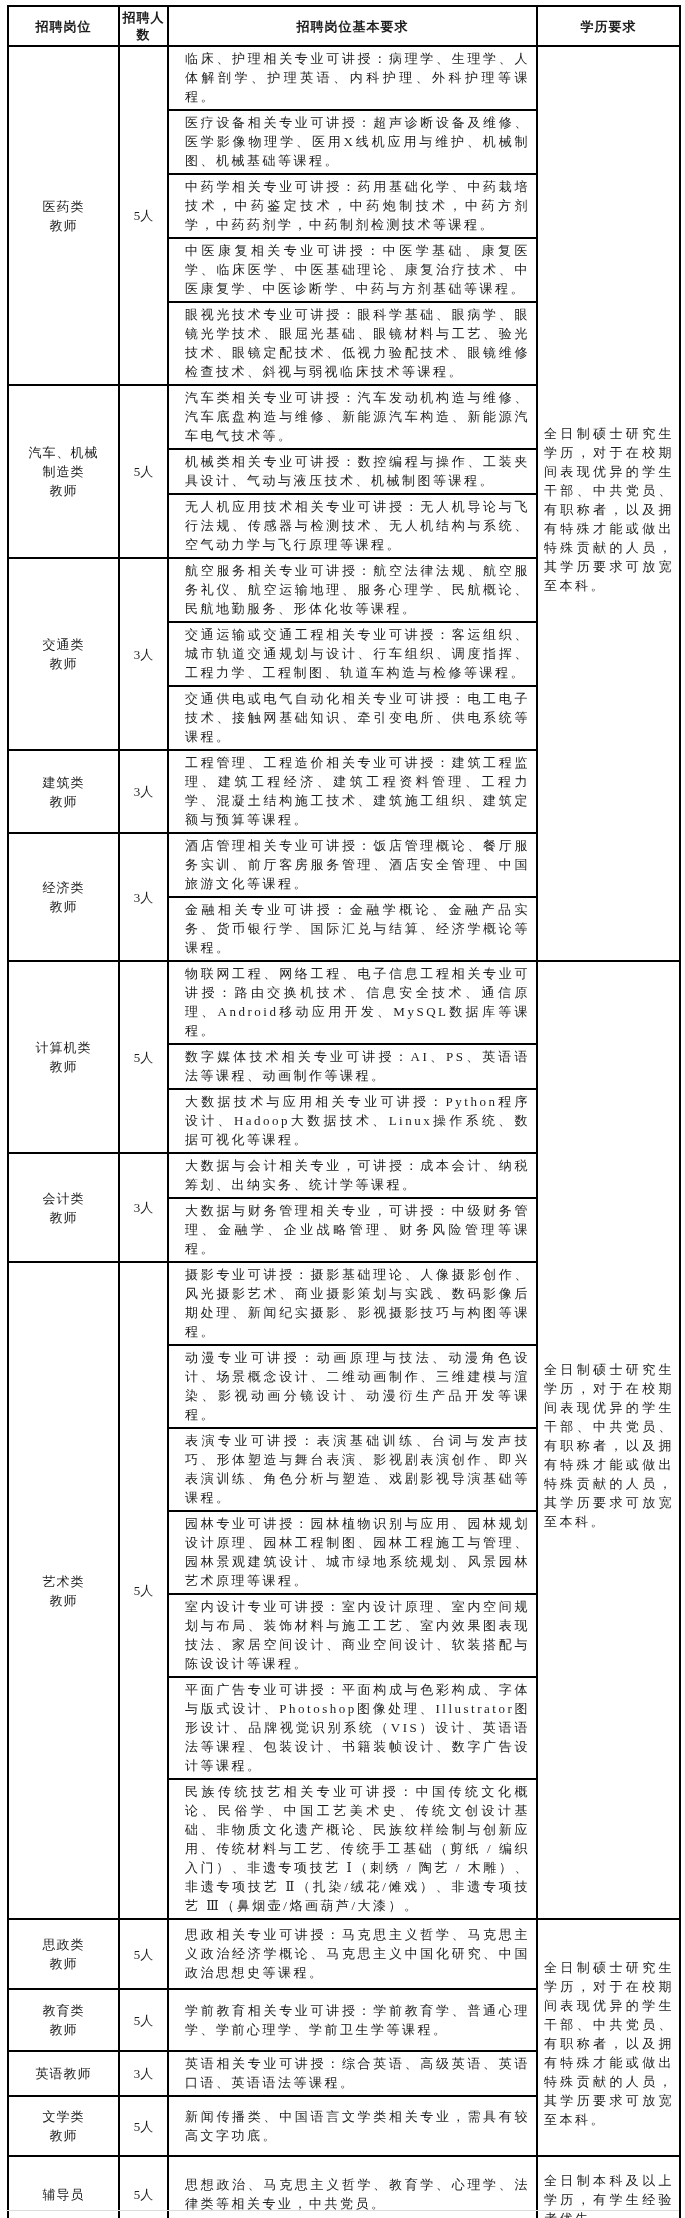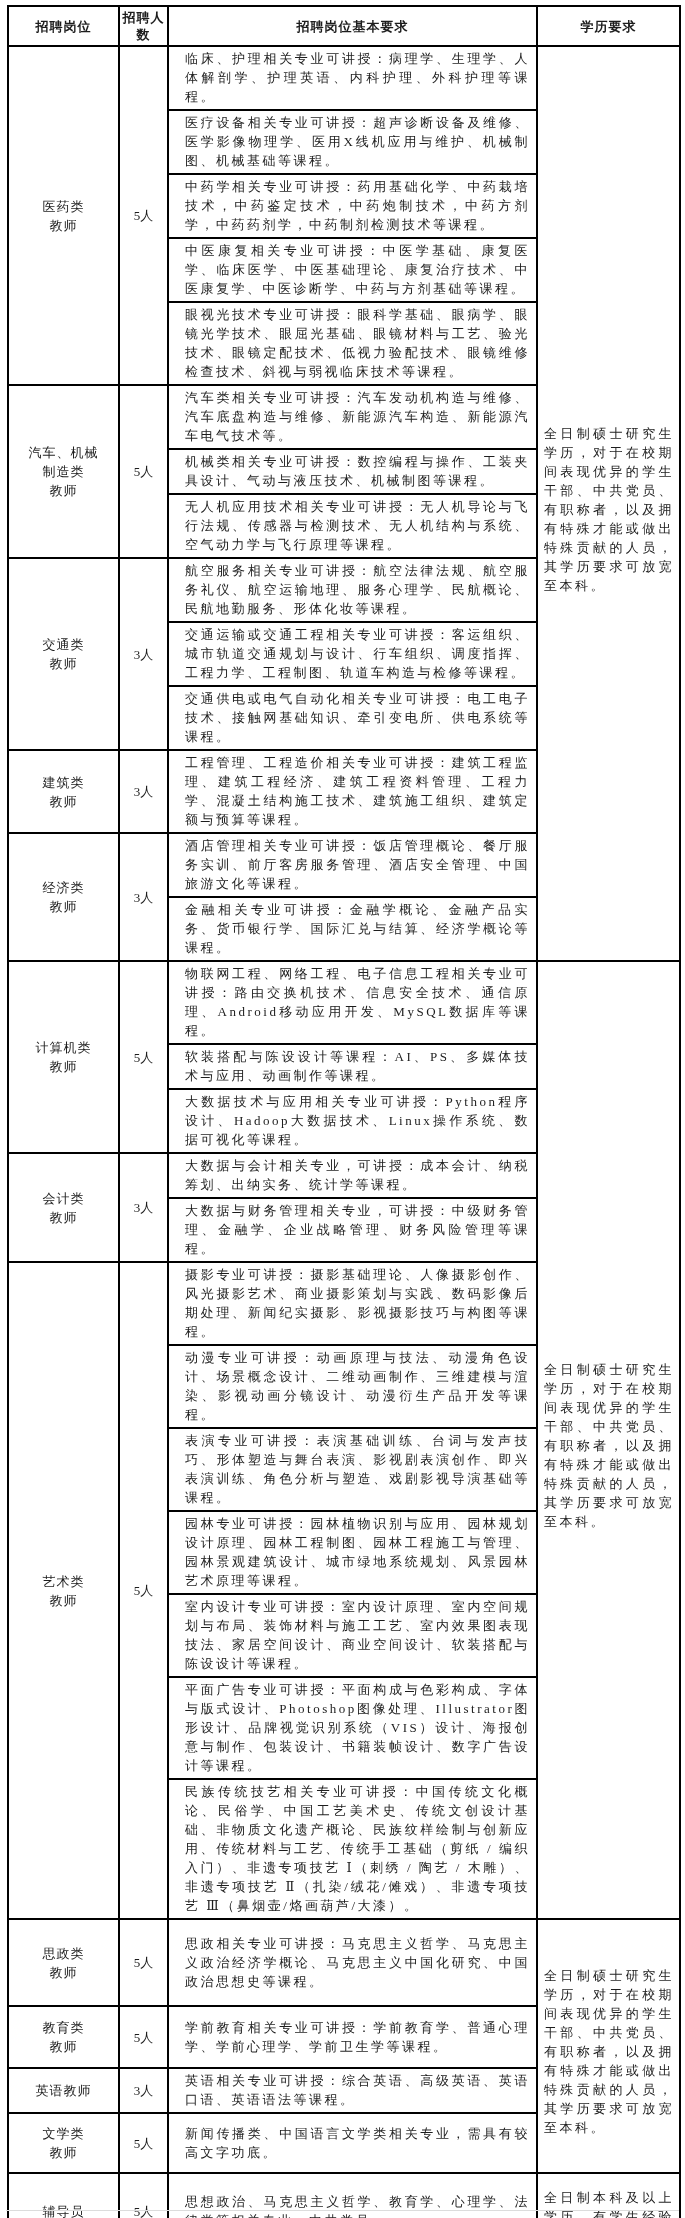--- a/index.html
+++ b/index.html
@@ -144,21 +144,21 @@
           <td class="cell-req">金融相关专业可讲授：金融学概论、金融产品实务、货币银行学、国际汇兑与结算、经济学概论等课程。</td>
         </tr>
         <tr>
           <td class="cell-title" rowspan="3">计算机类
 教师</td>
           <td class="cell-count" rowspan="3">5人</td>
           <td class="cell-req">物联网工程、网络工程、电子信息工程相关专业可讲授：路由交换机技术、信息安全技术、通信原理、Android移动应用开发、MySQL数据库等课程。</td>
           <td class="cell-edu" rowspan="12">全日制硕士研究生学历，对于在校期间表现优异的学生干部、中共党员、有职称者，以及拥有特殊才能或做出特殊贡献的人员，其学历要求可放宽至本科。</td>
         </tr>
         <tr>
-          <td class="cell-req">软装搭配与陈设设计等课程：AI、PS、多媒体技术与应用、动画制作等课程。</td>
+          <td class="cell-req">数字媒体技术相关专业可讲授：AI、PS、英语语法等课程、动画制作等课程。</td>
         </tr>
         <tr>
           <td class="cell-req">大数据技术与应用相关专业可讲授：Python程序设计、Hadoop大数据技术、Linux操作系统、数据可视化等课程。</td>
         </tr>
         <tr>
           <td class="cell-title" rowspan="2">会计类
 教师</td>
           <td class="cell-count" rowspan="2">3人</td>
           <td class="cell-req">大数据与会计相关专业，可讲授：成本会计、纳税筹划、出纳实务、统计学等课程。</td>
         </tr>
@@ -177,30 +177,30 @@
         <tr>
           <td class="cell-req">表演专业可讲授：表演基础训练、台词与发声技巧、形体塑造与舞台表演、影视剧表演创作、即兴表演训练、角色分析与塑造、戏剧影视导演基础等课程。</td>
         </tr>
         <tr>
           <td class="cell-req">园林专业可讲授：园林植物识别与应用、园林规划设计原理、园林工程制图、园林工程施工与管理、园林景观建筑设计、城市绿地系统规划、风景园林艺术原理等课程。</td>
         </tr>
         <tr>
           <td class="cell-req">室内设计专业可讲授：室内设计原理、室内空间规划与布局、装饰材料与施工工艺、室内效果图表现技法、家居空间设计、商业空间设计、软装搭配与陈设设计等课程。</td>
         </tr>
         <tr>
-          <td class="cell-req">平面广告专业可讲授：平面构成与色彩构成、字体与版式设计、Photoshop图像处理、Illustrator图形设计、品牌视觉识别系统（VIS）设计、海报创意与制作、包装设计、书籍装帧设计、数字广告设计等课程。</td>
+          <td class="cell-req">平面广告专业可讲授：平面构成与色彩构成、字体与版式设计、Photoshop图像处理、Illustrator图形设计、品牌视觉识别系统（VIS）设计、英语语法等课程、包装设计、书籍装帧设计、数字广告设计等课程。</td>
         </tr>
         <tr>
           <td class="cell-req">民族传统技艺相关专业可讲授：中国传统文化概论、民俗学、中国工艺美术史、传统文创设计基础、非物质文化遗产概论、民族纹样绘制与创新应用、传统材料与工艺、传统手工基础（剪纸 / 编织入门）、非遗专项技艺 Ⅰ（刺绣 / 陶艺 / 木雕）、非遗专项技艺 Ⅱ（扎染/绒花/傩戏）、非遗专项技艺 Ⅲ（鼻烟壶/烙画葫芦/大漆）。</td>
         </tr>
         <tr>
           <td class="cell-title" rowspan="1">思政类
 教师</td>
           <td class="cell-count" rowspan="1">5人</td>
-          <td class="cell-req" style="height: 87px;">思政相关专业可讲授：马克思主义哲学、马克思主义政治经济学概论、马克思主义中国化研究、中国政治思想史等课程。</td>
+          <td class="cell-req" style="height: 70px;">思政相关专业可讲授：马克思主义哲学、马克思主义政治经济学概论、马克思主义中国化研究、中国政治思想史等课程。</td>
           <td class="cell-edu" rowspan="4">全日制硕士研究生学历，对于在校期间表现优异的学生干部、中共党员、有职称者，以及拥有特殊才能或做出特殊贡献的人员，其学历要求可放宽至本科。</td>
         </tr>
         <tr>
           <td class="cell-title" rowspan="1">教育类
 教师</td>
           <td class="cell-count" rowspan="1">5人</td>
           <td class="cell-req" style="height: 62px; margin-left: 20px;">学前教育相关专业可讲授：学前教育学、普通心理学、学前心理学、学前卫生学等课程。</td>
         </tr>
         <tr>
           <td class="cell-title" rowspan="1">英语教师</td>

